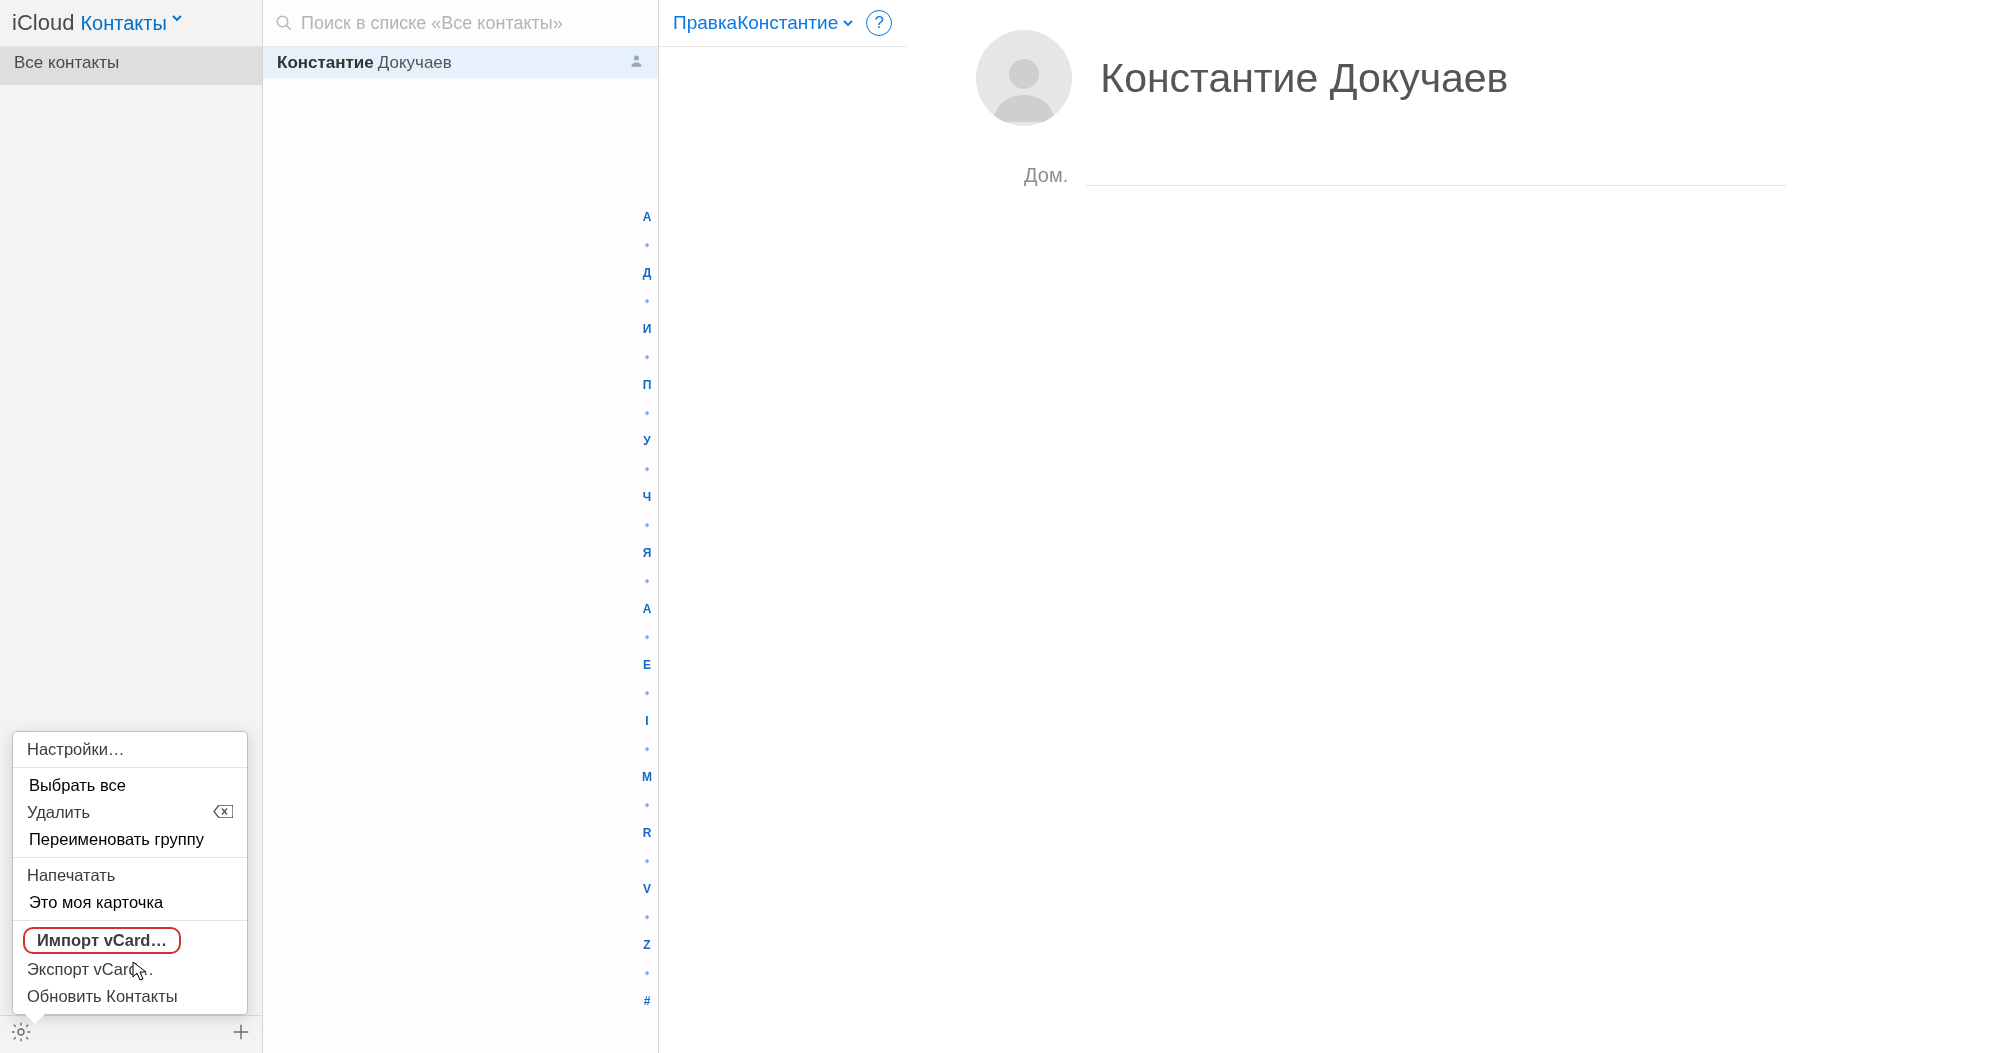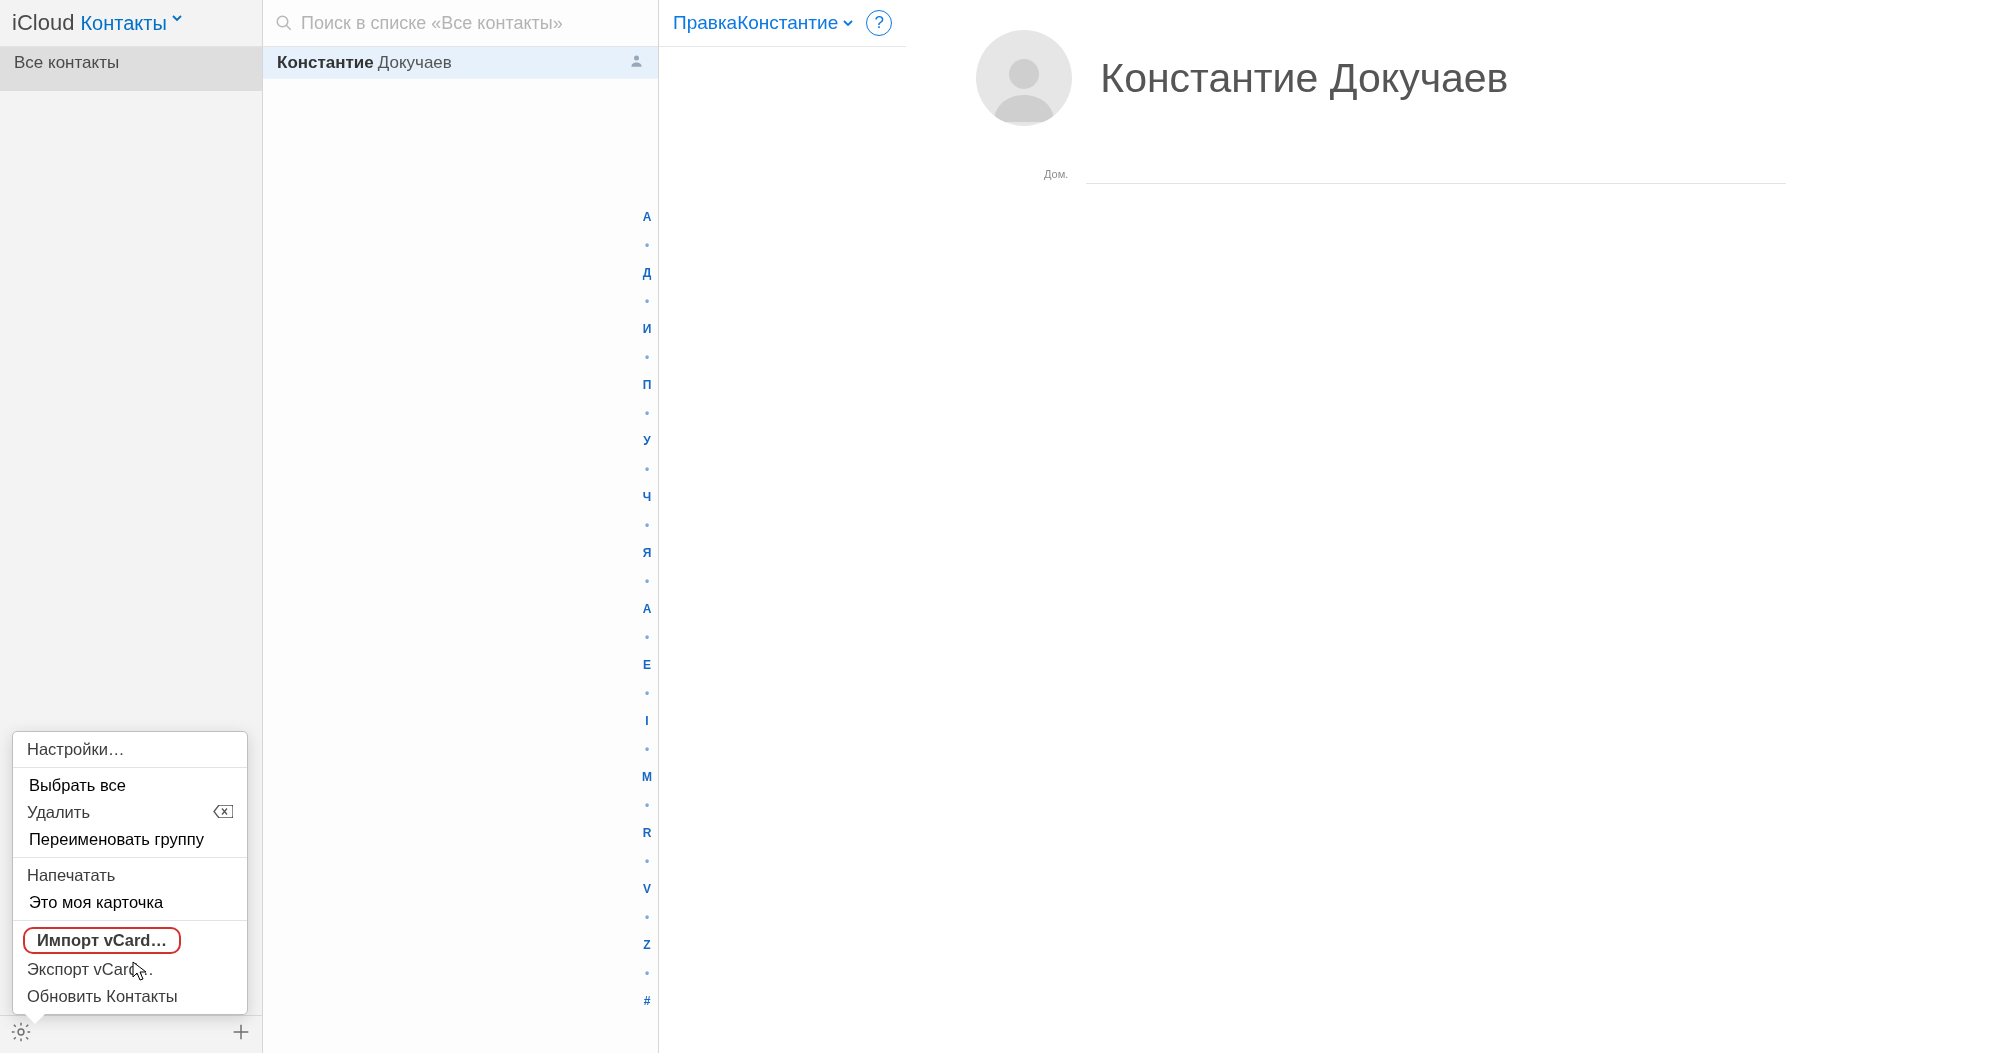--- a/index.html
+++ b/index.html
@@ -44,21 +44,21 @@
     font-size: 20px;
     display: inline-flex;
     align-items: flex-start;
     cursor: pointer;
   }
   .sidebar-header .app-switch svg { margin-left: 4px; }
   .groups {
     flex: 1;
   }
   .group-item {
-    height: 44px;
+    height: 38px;
     padding: 6px 14px;
     font-size: 17px;
     background: #dedede;
     color: #4a4a4a;
   }
   .sidebar-footer {
     height: 38px;
     border-top: 1px solid #d9d9d9;
     display: flex;
     align-items: center;
@@ -254,21 +254,21 @@
   .field-row {
     display:flex;
     align-items:center;
     margin-bottom: 16px;
   }
   .field-label {
     width: 110px;
     text-align: right;
     padding-right: 18px;
     color:#8d8d8d;
-    font-size: 11px;
+    font-size: 20px;
   }
   .field-value {
     flex:0 0 700px;
     border-bottom:1px solid #e3e3e3;
     height: 20px;
   }
   .notes-row .field-value { border-bottom:none; }
 </style>
 </head>
 <body>

